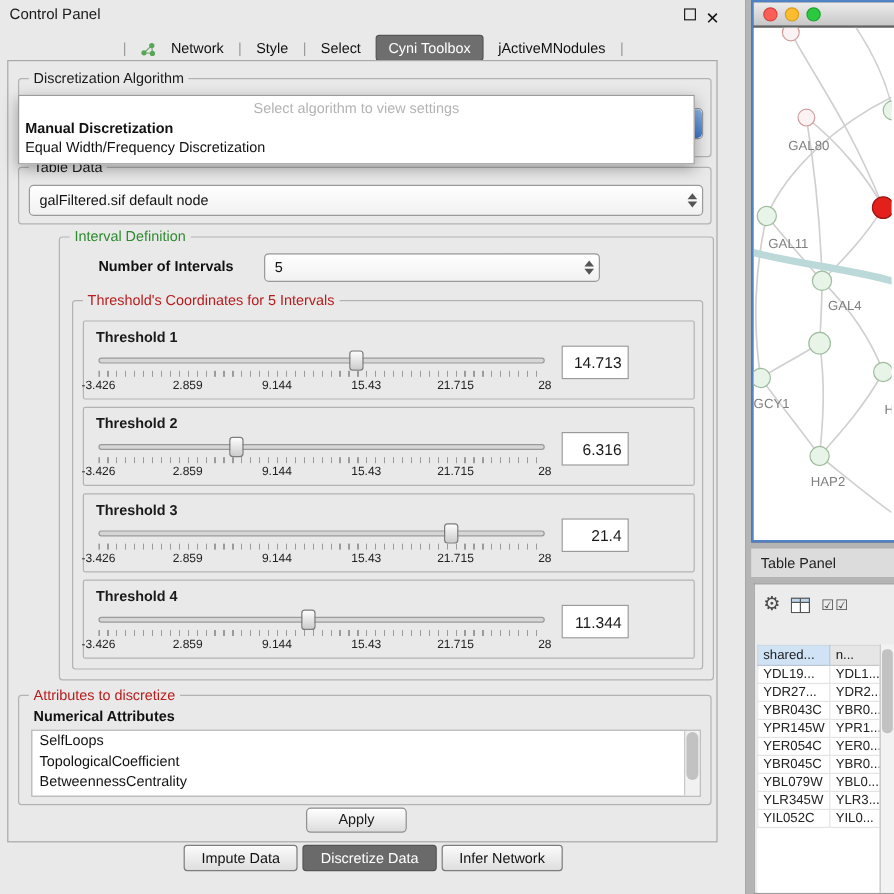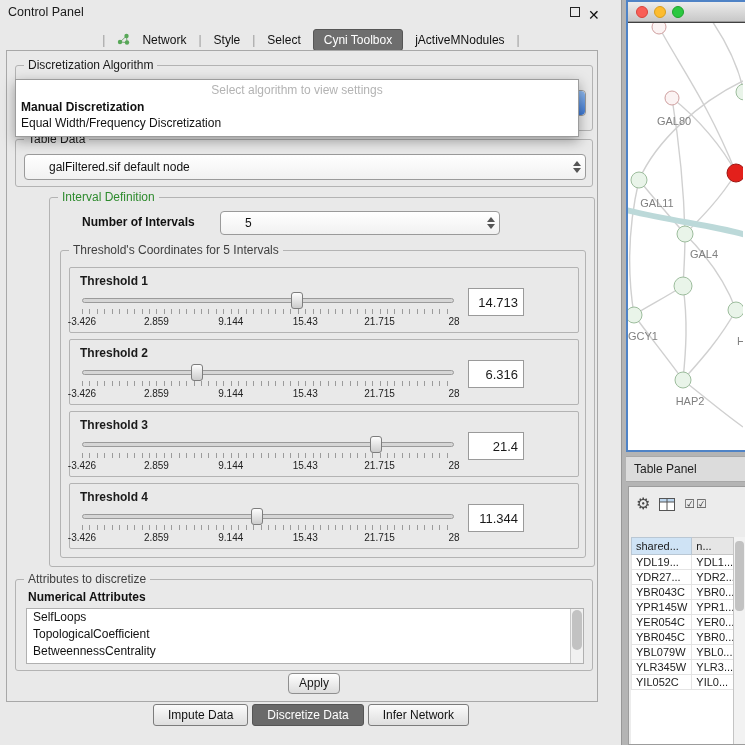--- a/index.html
+++ b/index.html
@@ -5,32 +5,32 @@
   * { box-sizing: border-box; margin: 0; padding: 0; }
   body { font-family: "Liberation Sans", "DejaVu Sans", sans-serif; }
   .app { position: relative; width: 745px; height: 745px; background: #b4b4b4; overflow: hidden; font-size: 12px; color: #1a1a1a; }
 
   
   .control-panel { position: absolute; left: 0; top: 0; width: 622px; height: 745px; background: #e9e9e9; border-right: 1px solid #979797; }
   .cp-titlebar { position: absolute; left: 0; top: 0; width: 622px; height: 24px; line-height: 24px; padding-left: 8px; font-size: 12.5px; color: #1a1a1a; }
   .float-icon { position: absolute; left: 570px; top: 7px; width: 10px; height: 10px; border: 1.5px solid #222; background: transparent; }
   .close-icon { position: absolute; left: 588px; top: 3px; font-size: 14px; font-weight: bold; color: #111; cursor: default; }
   .cp-tabs { position: absolute; left: 0; top: 29px; width: 622px; height: 22px; display: flex; align-items: center; justify-content: center; gap: 7px; font-size: 12px; }
-  .cp-tab { padding: 2px 5px; color: #111; cursor: default; display: inline-flex; align-items: flex-start; gap: 12px; }
+  .cp-tab { padding: 2px 5px; color: #111; cursor: default; display: inline-flex; align-items: flex-end; gap: 12px; }
   .cp-tab.selected { background: #6e6e6e; color: #fff; border: 1px solid #565656; border-radius: 3px; padding: 3px 10px; }
   .tab-sep { color: #9a9a9a; }
 
   .cp-body { position: absolute; left: 6px; top: 50px; width: 592px; height: 652px; border: 1px solid #a8a8a8; background: #e9e9e9; }
 
   .group { position: absolute; border: 1px solid #b3b3b3; border-radius: 3px; }
   .group-title { position: absolute; top: -8px; left: 8px; background: #e9e9e9; padding: 0 4px; font-size: 12px; color: #1a1a1a; white-space: nowrap; }
   .t-green { color: #2e8b2e; }
-  .t-blue { color: #404040; }
-
-  .combo { position: absolute; background: linear-gradient(#ffffff, #f1f1f1); border: 1px solid #9a9a9a; border-radius: 4px; display: flex; align-items: center; padding-left: 24px; font-size: 12px; color: #111; overflow: hidden; text-align: right; }
+  .t-blue { color: #b91c1c; }
+
+  .combo { position: absolute; background: linear-gradient(#ffffff, #f1f1f1); border: 1px solid #9a9a9a; border-radius: 4px; display: flex; align-items: center; padding-left: 8px; font-size: 12px; color: #111; overflow: hidden; text-align: right; }
   .combo-arrows { margin-left: auto; width: 17px; height: 100%; display: flex; flex-direction: column; align-items: center; justify-content: center; gap: 2px; }
   .tri-up { width: 0; height: 0; border-left: 4px solid transparent; border-right: 4px solid transparent; border-bottom: 5px solid #555; }
   .tri-down { width: 0; height: 0; border-left: 4px solid transparent; border-right: 4px solid transparent; border-top: 5px solid #555; }
   .blue-cap { margin-left: auto; width: 22px; height: 100%; border-left: 1px solid #6a92c8; border-radius: 0 4px 4px 0; background: linear-gradient(#8fbaf0, #3e79d4); display: flex; flex-direction: column; align-items: center; justify-content: center; gap: 2px; }
   .blue-cap .tri-up { border-bottom-color: #fff; }
   .blue-cap .tri-down { border-top-color: #fff; }
 
   .popup { position: absolute; left: 8px; top: 28px; width: 564px; height: 58px; background: #fff; border: 1px solid #9c9c9c; box-shadow: 0 4px 12px rgba(0,0,0,0.35); z-index: 50; font-size: 12px; }
   .popup-placeholder { text-align: center; color: #b3b3b3; padding: 3px 0 2px 0; }
   .popup-item { padding: 1px 5px; color: #111; }
@@ -46,21 +46,21 @@
   .minorticks { position: absolute; left: 0; right: 0; top: 17px; height: 5px; background: repeating-linear-gradient(to right, #9b9b9b 0px, #9b9b9b 1px, transparent 1px, transparent 7.44px); }
   .ticklabels { position: absolute; left: 0; right: 0; top: 24px; height: 12px; }
   .tick-label { position: absolute; transform: translateX(-50%); font-size: 10px; color: #222; white-space: nowrap; }
   .value-box { position: absolute; left: 398px; top: 20px; width: 56px; height: 28px; background: #fff; border: 1px solid #9a9a9a; display: flex; align-items: center; justify-content: flex-end; padding: 0 5px; font-size: 13px; }
 
   .listbox { position: absolute; left: 10px; top: 28px; width: 558px; height: 56px; background: #fff; border: 1px solid #b0b0b0; overflow: hidden; }
   .list-item { line-height: 17px; padding-left: 6px; font-size: 12px; color: #111; }
   .list-scrollbar { position: absolute; right: 0; top: 0; bottom: 0; width: 13px; background: #f1f1f1; border-left: 1px solid #c8c8c8; }
   .list-scroll-thumb { position: absolute; left: 1px; top: 1px; width: 10px; height: 40px; background: #c2c2c2; border-radius: 5px; }
 
-  .apply-btn { position: absolute; left: 281px; top: 622px; width: 52px; height: 21px; border: 1px solid #8f8f8f; border-radius: 4px; background: linear-gradient(#ffffff, #dcdcdc); font-size: 12px; text-align: center; line-height: 19px; }
+  .apply-btn { position: absolute; left: 248px; top: 622px; width: 84px; height: 21px; border: 1px solid #8f8f8f; border-radius: 4px; background: linear-gradient(#ffffff, #dcdcdc); font-size: 12px; text-align: center; line-height: 19px; }
 
   .bottom-tabs { position: absolute; left: 0; top: 704px; width: 622px; display: flex; justify-content: center; gap: 4px; }
   .btab { padding: 3px 14px; border: 1px solid #7c7c7c; border-radius: 3px; background: linear-gradient(#fbfbfb, #dedede); font-size: 12px; color: #111; }
   .btab.selected { background: #6a6a6a; color: #fff; border-color: #555; }
 
   
   .network-window { position: absolute; left: 626px; top: 0; width: 119px; height: 452px; background: #404040; border: 2px solid #4f83c6; border-right: none; }
   .nw-titlebar { position: relative; height: 20px; background: linear-gradient(#ececec, #c8c8c8); border-bottom: 1px solid #9a9a9a; }
   .light { position: absolute; top: 4px; width: 12px; height: 12px; border-radius: 50%; }
   .light.red { left: 8px; background: #f95f57; border: 1px solid #d8443d; }

